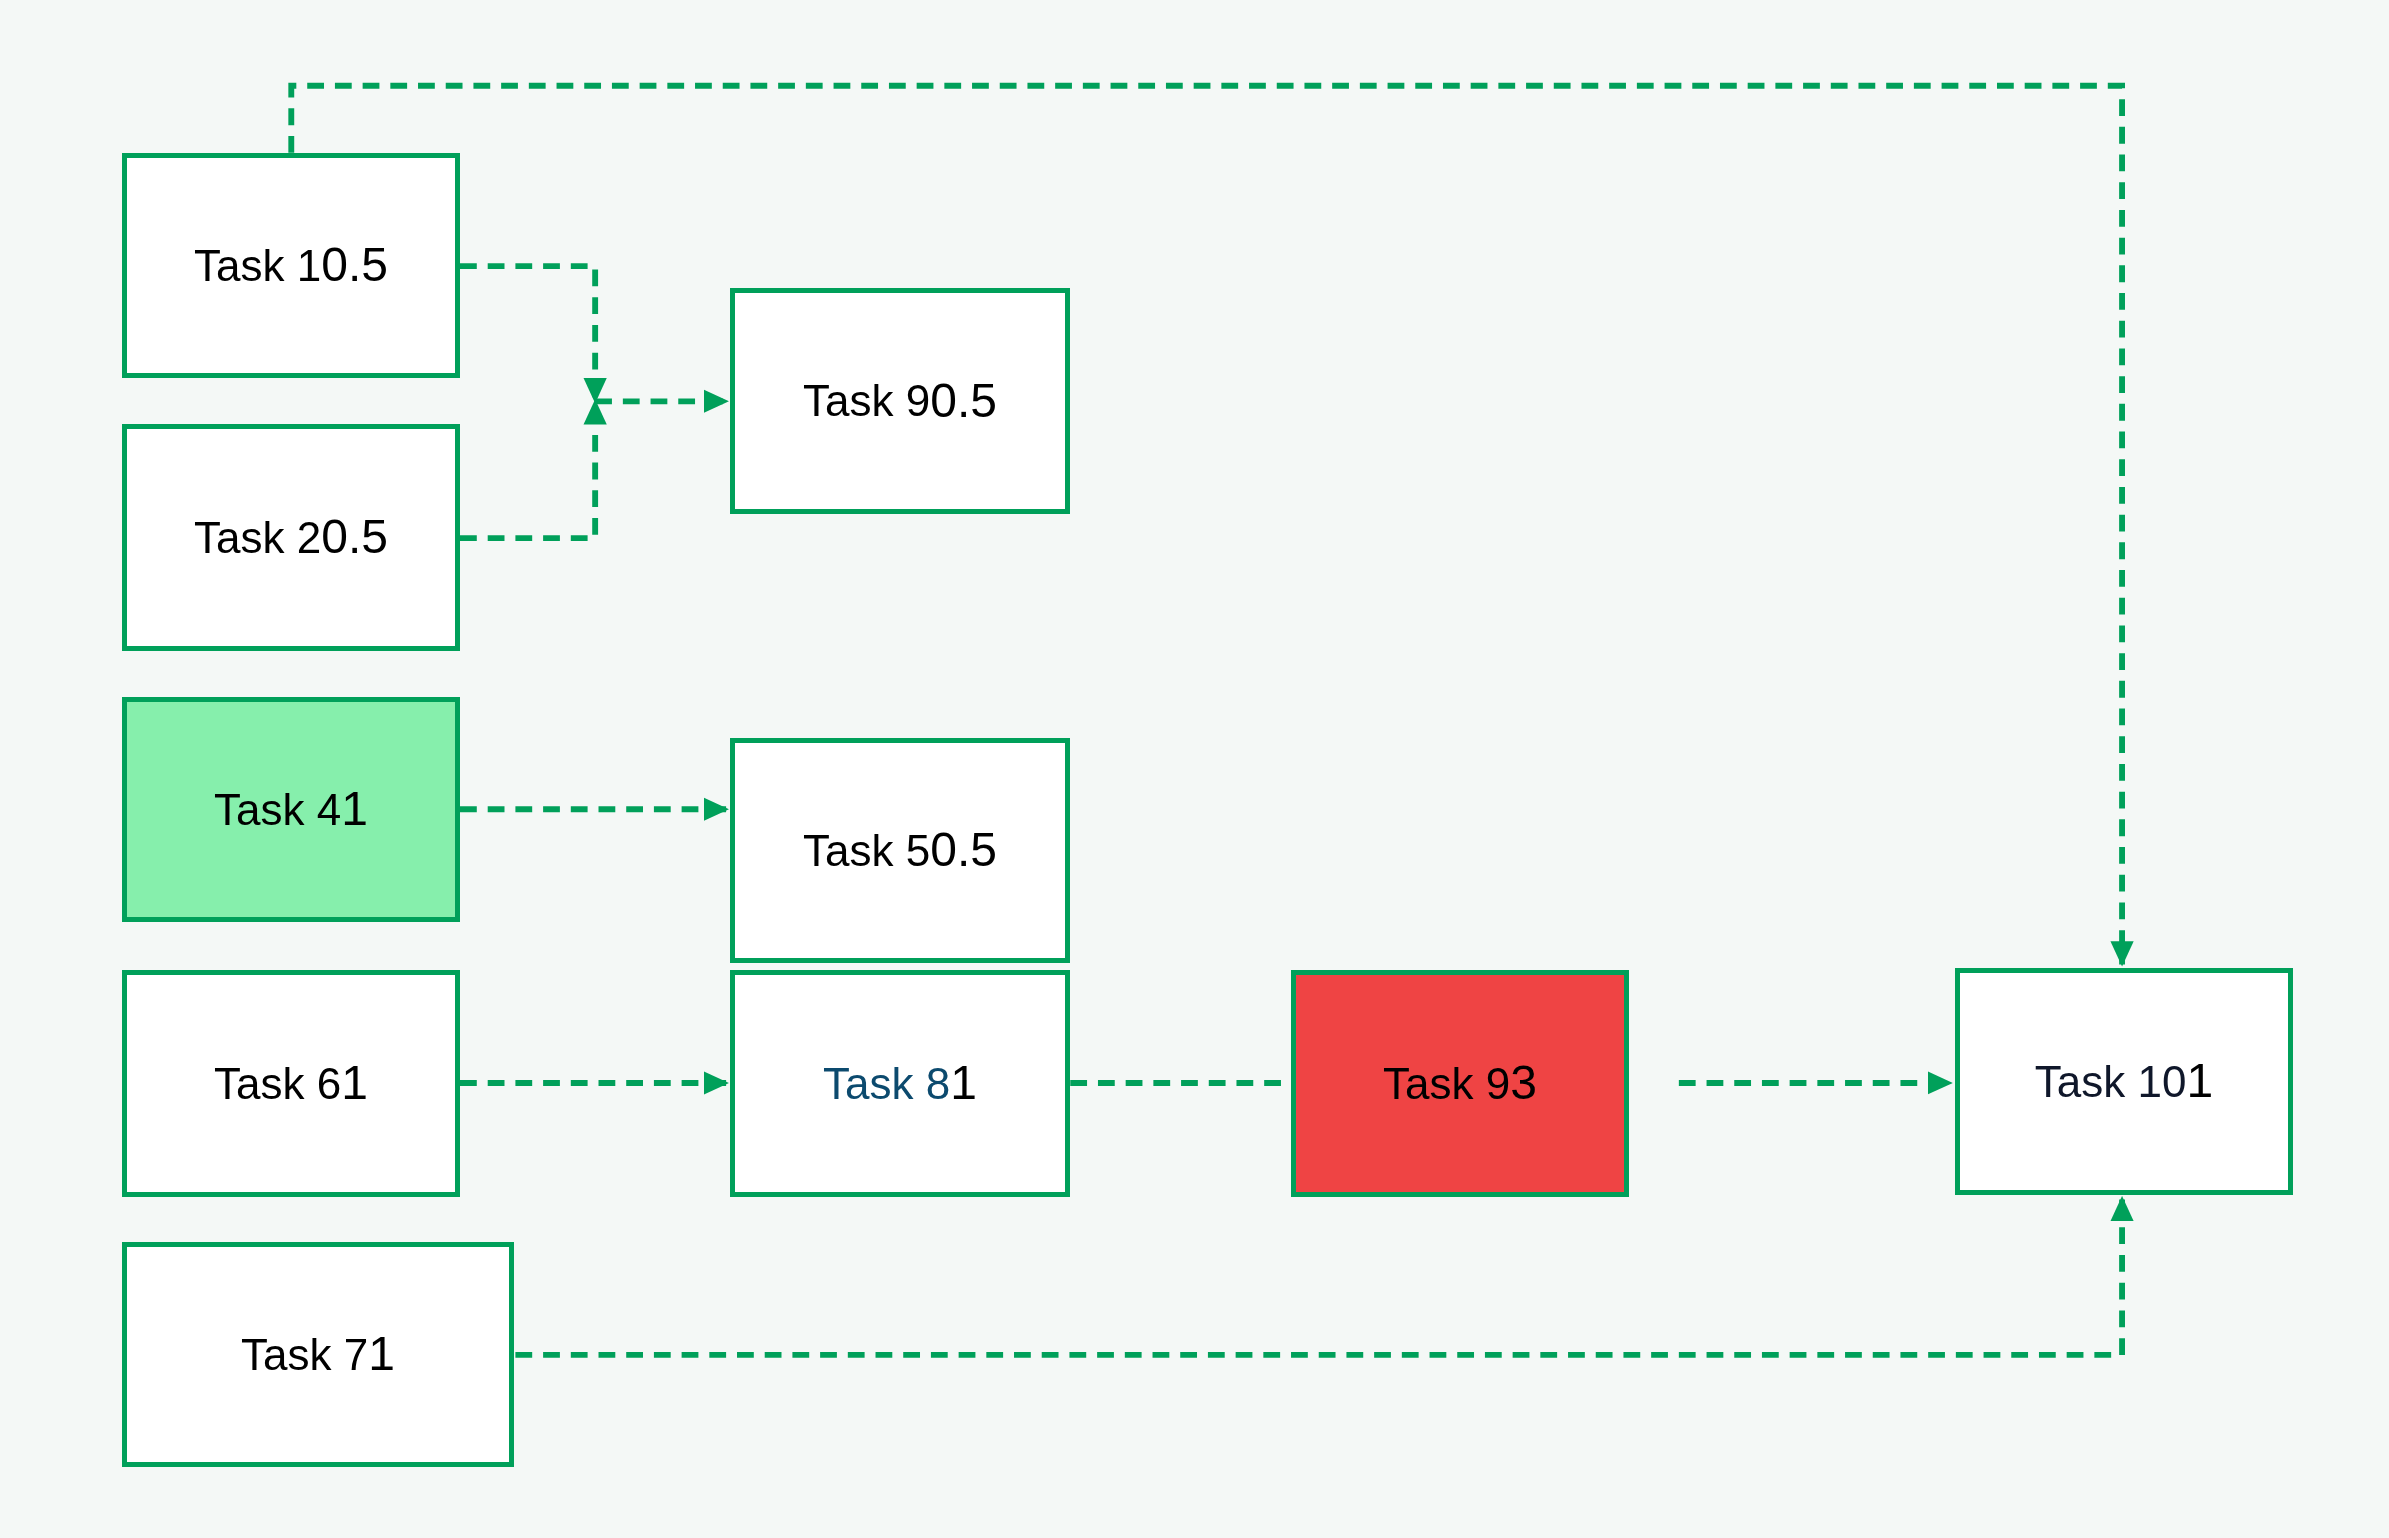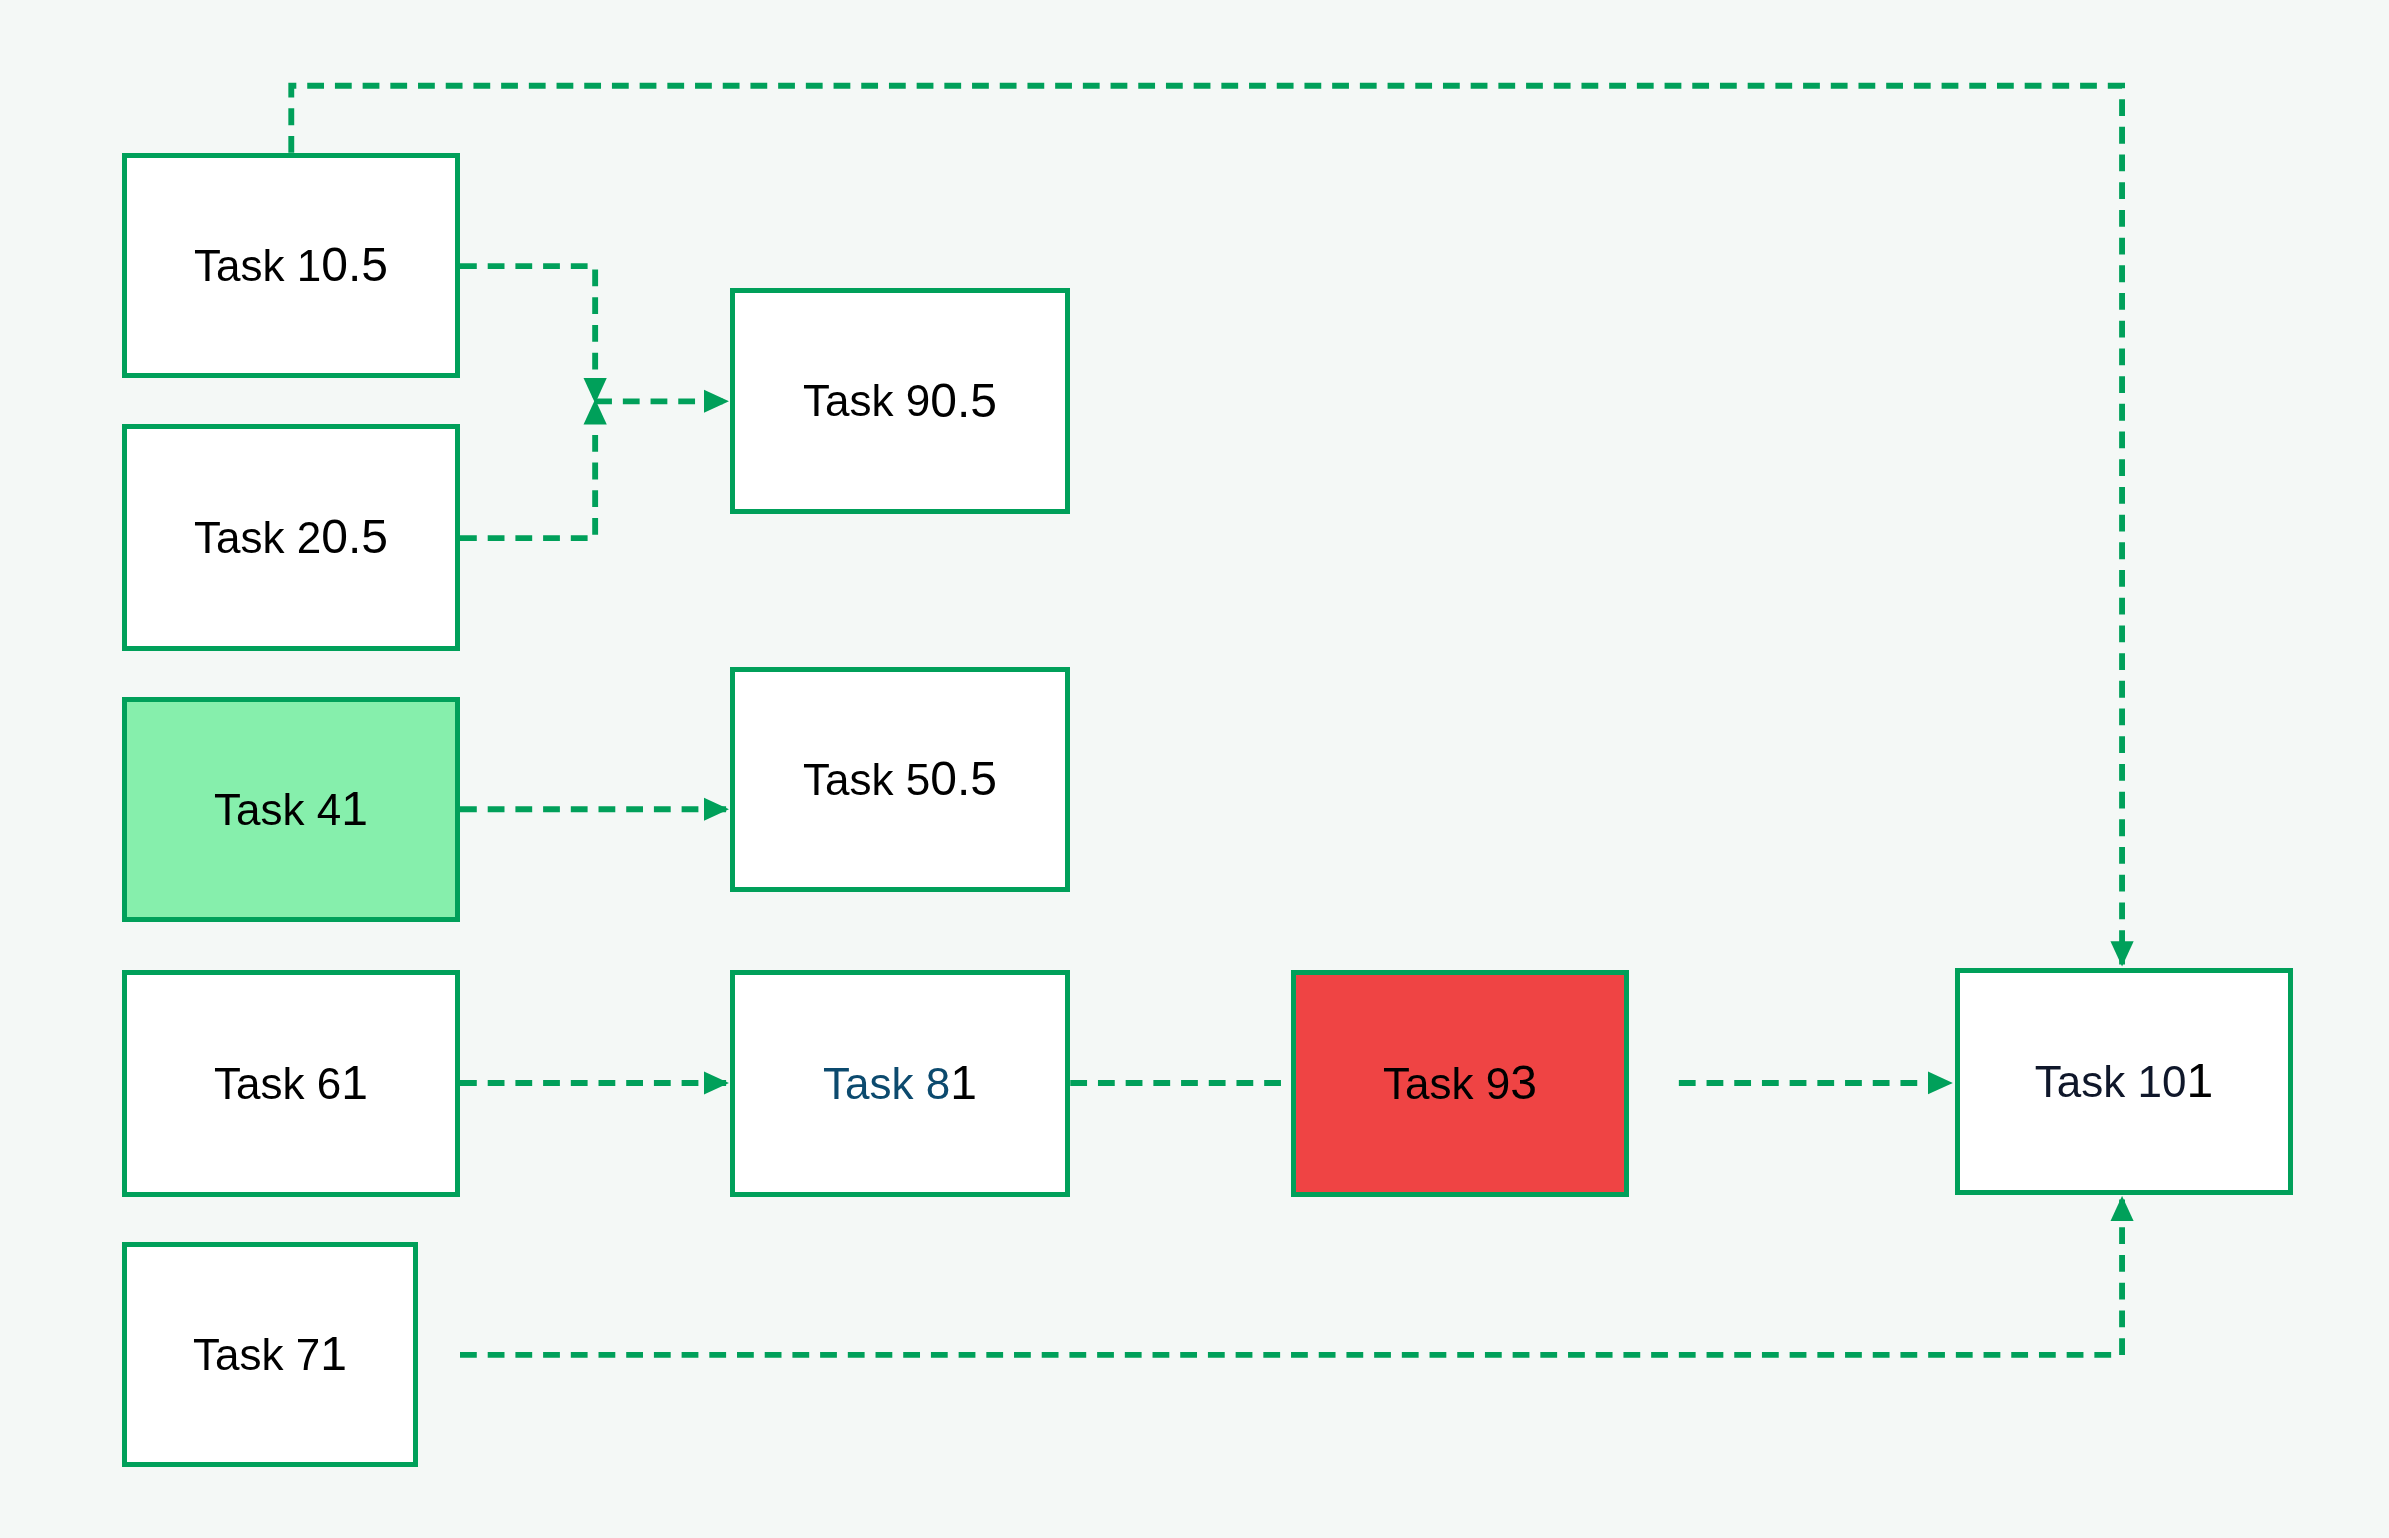--- a/index.html
+++ b/index.html
@@ -82,29 +82,29 @@
         <div class="task-duration" style="color: rgb(0, 0, 0);">0.5</div>
       </div>
       <div class="task-node" style="left: 730px; top: 288px; width: 340px; height: 226px; border-width: 5.9px; border-color: rgb(0, 160, 90); background: rgb(255, 255, 255);">
         <div class="task-label" style="color: rgb(0, 0, 0);">Task 9</div>
         <div class="task-duration" style="color: rgb(0, 0, 0);">0.5</div>
       </div>
       <div class="task-node" style="left: 122px; top: 697px; width: 338px; height: 225px; border-width: 5.9px; border-color: rgb(0, 160, 90); background: #86efac;">
         <div class="task-label" style="color: rgb(0, 0, 0);">Task 4</div>
         <div class="task-duration" style="color: rgb(0, 0, 0);">1</div>
       </div>
-      <div class="task-node" style="left: 730px; top: 667px; width: 340px; height: 225px; border-width: 5.9px; border-color: rgb(0, 160, 90); background: rgb(255, 255, 255);">
+      <div class="task-node" style="left: 730px; top: 738px; width: 340px; height: 225px; border-width: 5.9px; border-color: rgb(0, 160, 90); background: rgb(255, 255, 255);">
         <div class="task-label" style="color: rgb(0, 0, 0);">Task 5</div>
         <div class="task-duration" style="color: rgb(0, 0, 0);">0.5</div>
       </div>
       <div class="task-node" style="left: 122px; top: 970px; width: 338px; height: 227px; border-width: 5.9px; border-color: rgb(0, 160, 90); background: rgb(255, 255, 255);">
         <div class="task-label" style="color: rgb(0, 0, 0);">Task 6</div>
         <div class="task-duration" style="color: rgb(0, 0, 0);">1</div>
       </div>
-      <div class="task-node" style="left: 122px; top: 1242px; width: 296px; height: 225px; border-width: 5.9px; border-color: rgb(0, 160, 90); background: rgb(255, 255, 255);">
+      <div class="task-node" style="left: 122px; top: 1242px; width: 392px; height: 225px; border-width: 5.9px; border-color: rgb(0, 160, 90); background: rgb(255, 255, 255);">
         <div class="task-label" style="color: rgb(0, 0, 0);">Task 7</div>
         <div class="task-duration" style="color: rgb(0, 0, 0);">1</div>
       </div>
       <div class="task-node" style="left: 730px; top: 970px; width: 340px; height: 227px; border-width: 5.9px; border-color: rgb(0, 160, 90); background: rgb(255, 255, 255);">
         <div class="task-label" style="color: #0c4a6e;">Task 8</div>
         <div class="task-duration" style="color: rgb(0, 0, 0);">1</div>
       </div>
       <div class="task-node" style="left: 1291px; top: 970px; width: 338px; height: 227px; border-width: 5.9px; border-color: rgb(0, 160, 90); background: #ef4444;">
         <div class="task-label" style="color: rgb(0, 0, 0);">Task 9</div>
         <div class="task-duration" style="color: rgb(0, 0, 0);">3</div>

